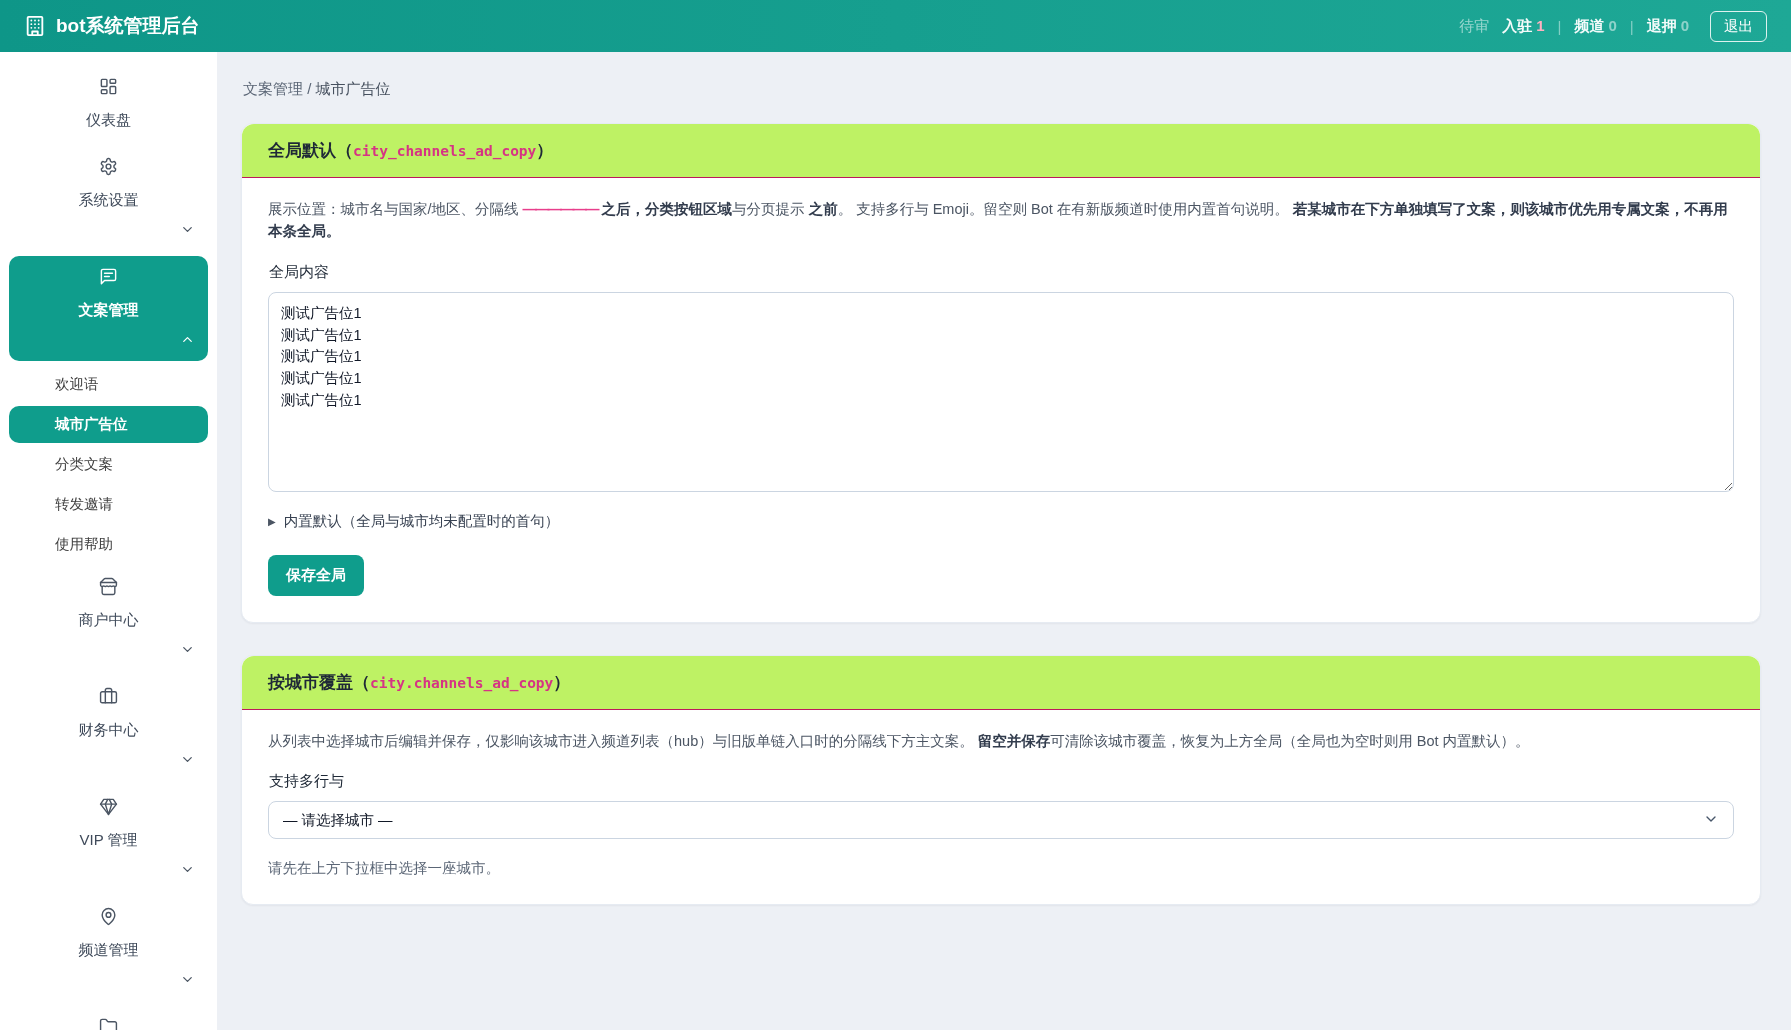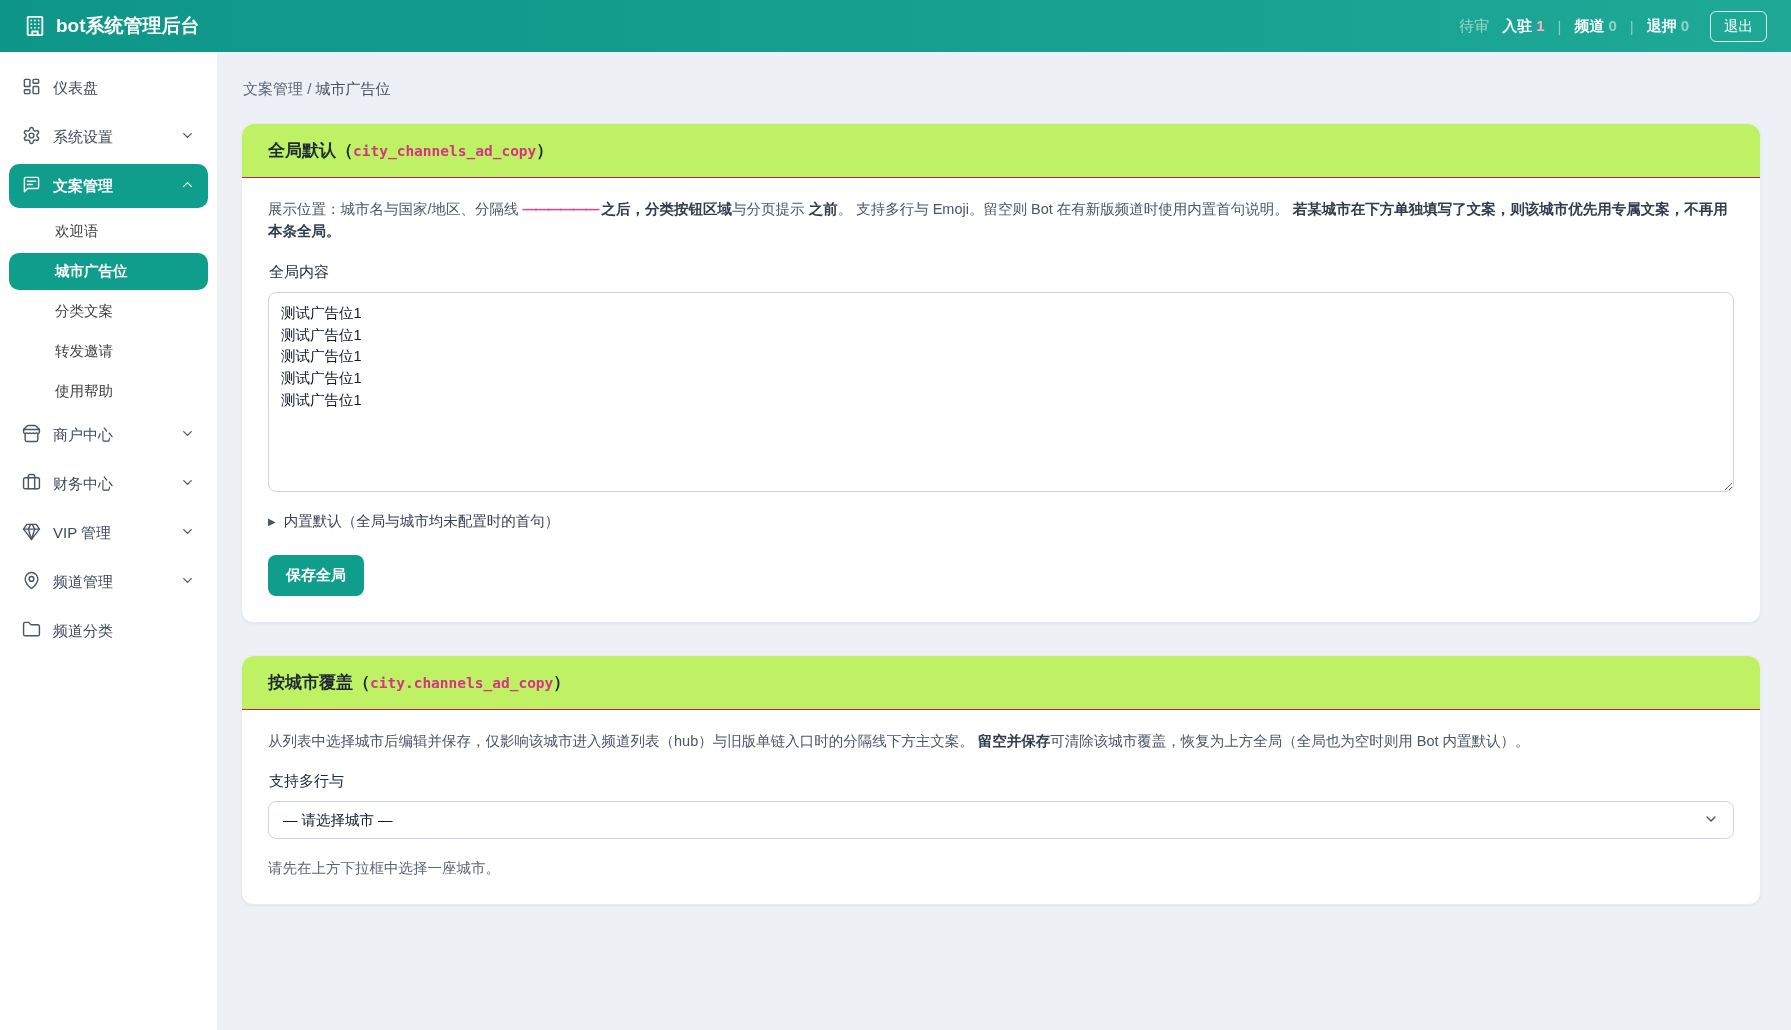--- a/index.html
+++ b/index.html
@@ -19,21 +19,21 @@
   .stat-value.dim { color:rgba(255,255,255,.5); font-weight:600; }
   .stat-value.pink { color:#ffb1c1; }
   .sep { color:rgba(255,255,255,.45); }
   .logout-btn { border:1px solid rgba(255,255,255,.85); border-radius:6px; background:transparent;
     color:#fff; font-size:14.5px; padding:5px 13px; margin-left:8px; cursor:pointer; }
 
   
   .layout { display:flex; height:978px; }
   .sidebar { width:217px; background:#fff; padding:14px 9px; flex:none; }
   .side-item { display:flex; align-items:center; gap:12px; padding:11px 13px; border-radius:10px;
-    color:#3f4a5a; font-size:15px; margin-bottom:5px; cursor:pointer; }
+    color:#3f4a5a; font-size:15px; margin-bottom:5px; cursor:pointer;flex-direction:column; }
   .side-item svg { flex:none; color:#4b5563; }
   .side-item .chev { margin-left:auto; color:#8a94a6; }
   .side-item.active { background:#0f9d8c; color:#fff; font-weight:700; }
   .side-item.active svg, .side-item.active .chev { color:#fff; }
   .sub-item { padding:9px 13px 9px 46px; border-radius:10px; font-size:14.5px; color:#404040;
     margin-bottom:3px; cursor:pointer; }
   .sub-item.active { background:#0f9d8c; color:#fff; font-weight:700; }
 
   
   .main { flex:1; padding:26px 30px 0 24px; }

